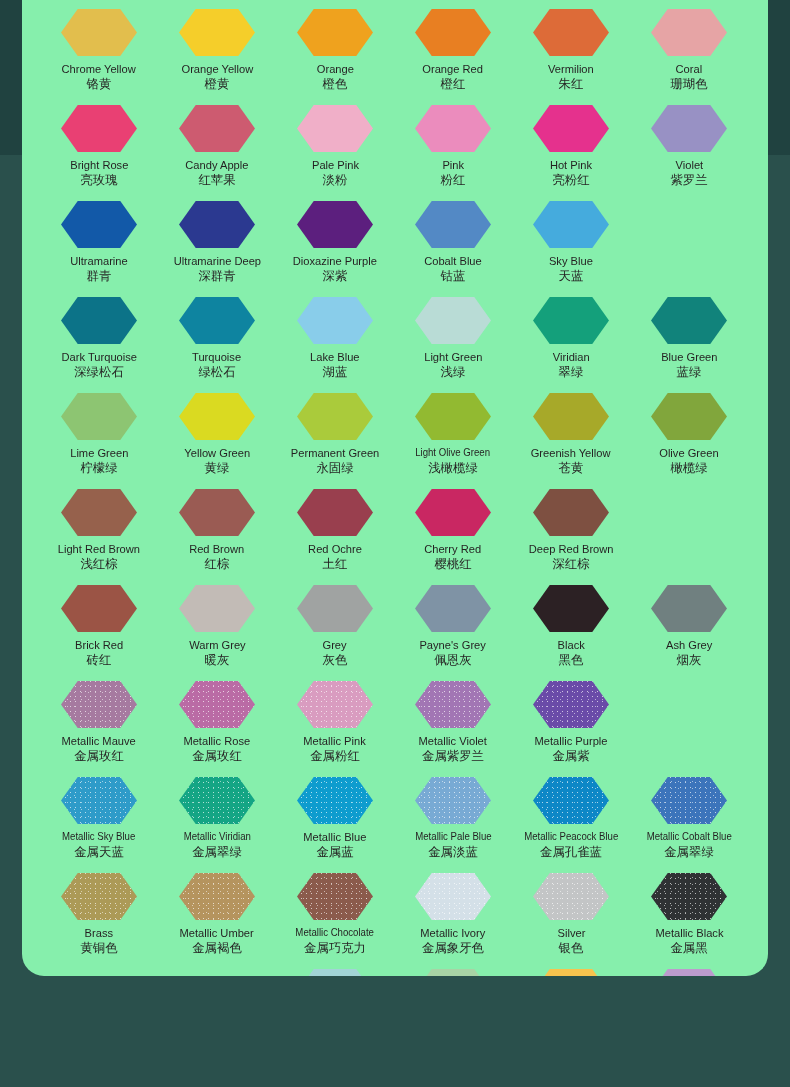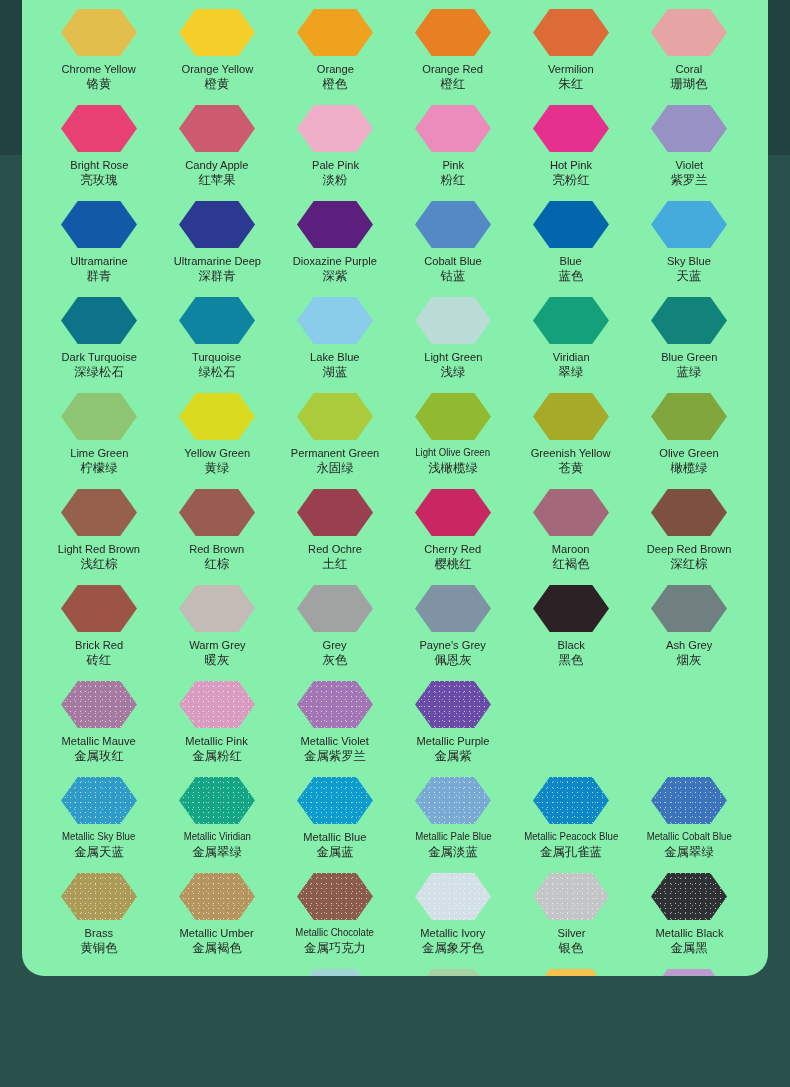--- a/index.html
+++ b/index.html
@@ -219,25 +219,20 @@
           <div class="chip" style="background: rgb(92, 31, 126);"></div>
           <div class="label-en">Dioxazine Purple</div>
           <div class="label-zh">深紫</div>
         </div>
         <div class="swatch-cell">
           <div class="chip" style="background: rgb(83, 137, 197);"></div>
           <div class="label-en">Cobalt Blue</div>
           <div class="label-zh">钴蓝</div>
         </div>
         <div class="swatch-cell">
-          <div class="chip" style="background: rgb(1, 102, 172);"></div>
-          <div class="label-en">Blue</div>
-          <div class="label-zh">蓝色</div>
-        </div>
-        <div class="swatch-cell">
           <div class="chip" style="background: rgb(69, 171, 221);"></div>
           <div class="label-en">Sky Blue</div>
           <div class="label-zh">天蓝</div>
         </div>
       </div>
       <div class="swatch-row">
         <div class="swatch-cell">
           <div class="chip" style="background: rgb(12, 115, 136);"></div>
           <div class="label-en">Dark Turquoise</div>
           <div class="label-zh">深绿松石</div>
@@ -315,25 +310,20 @@
           <div class="chip" style="background: rgb(153, 63, 78);"></div>
           <div class="label-en">Red Ochre</div>
           <div class="label-zh">土红</div>
         </div>
         <div class="swatch-cell">
           <div class="chip" style="background: rgb(201, 39, 98);"></div>
           <div class="label-en">Cherry Red</div>
           <div class="label-zh">樱桃红</div>
         </div>
         <div class="swatch-cell">
-          <div class="chip" style="background: rgb(163, 105, 122);"></div>
-          <div class="label-en">Maroon</div>
-          <div class="label-zh">红褐色</div>
-        </div>
-        <div class="swatch-cell">
           <div class="chip" style="background: rgb(126, 80, 65);"></div>
           <div class="label-en">Deep Red Brown</div>
           <div class="label-zh">深红棕</div>
         </div>
       </div>
       <div class="swatch-row">
         <div class="swatch-cell">
           <div class="chip" style="background: rgb(155, 84, 69);"></div>
           <div class="label-en">Brick Red</div>
           <div class="label-zh">砖红</div>
@@ -361,20 +351,25 @@
         <div class="swatch-cell">
           <div class="chip" style="background: rgb(112, 128, 128);"></div>
           <div class="label-en">Ash Grey</div>
           <div class="label-zh">烟灰</div>
         </div>
       </div>
       <div class="swatch-row">
         <div class="swatch-cell">
           <div class="chip metallic" style="background: rgb(166, 122, 160);"></div>
           <div class="label-en">Metallic Mauve</div>
+          <div class="label-zh">金属玫红</div>
+        </div>
+        <div class="swatch-cell">
+          <div class="chip metallic" style="background: rgb(186, 107, 165);"></div>
+          <div class="label-en">Metallic Rose</div>
           <div class="label-zh">金属玫红</div>
         </div>
         <div class="swatch-cell">
           <div class="chip metallic" style="background: rgb(217, 156, 192);"></div>
           <div class="label-en">Metallic Pink</div>
           <div class="label-zh">金属粉红</div>
         </div>
         <div class="swatch-cell">
           <div class="chip metallic" style="background: rgb(162, 118, 180);"></div>
           <div class="label-en">Metallic Violet</div>

